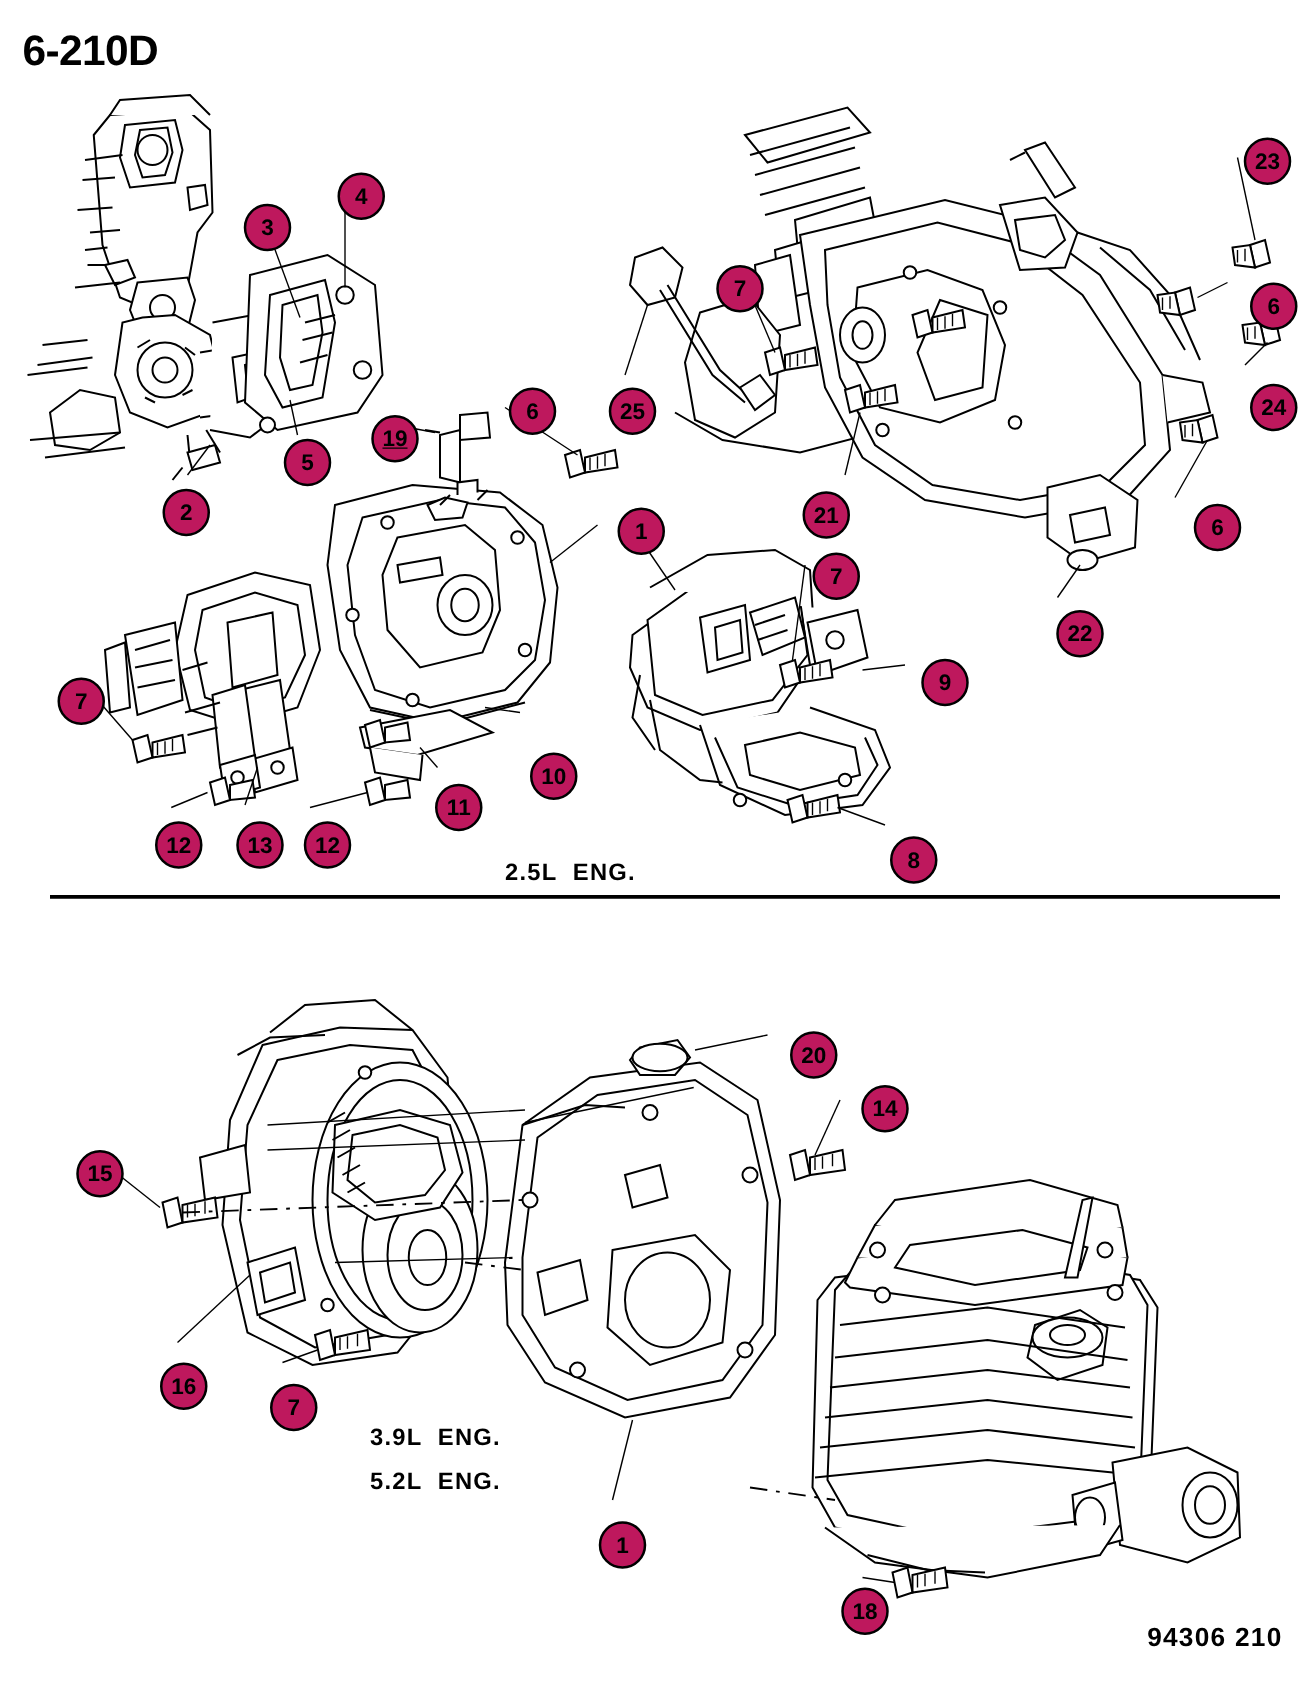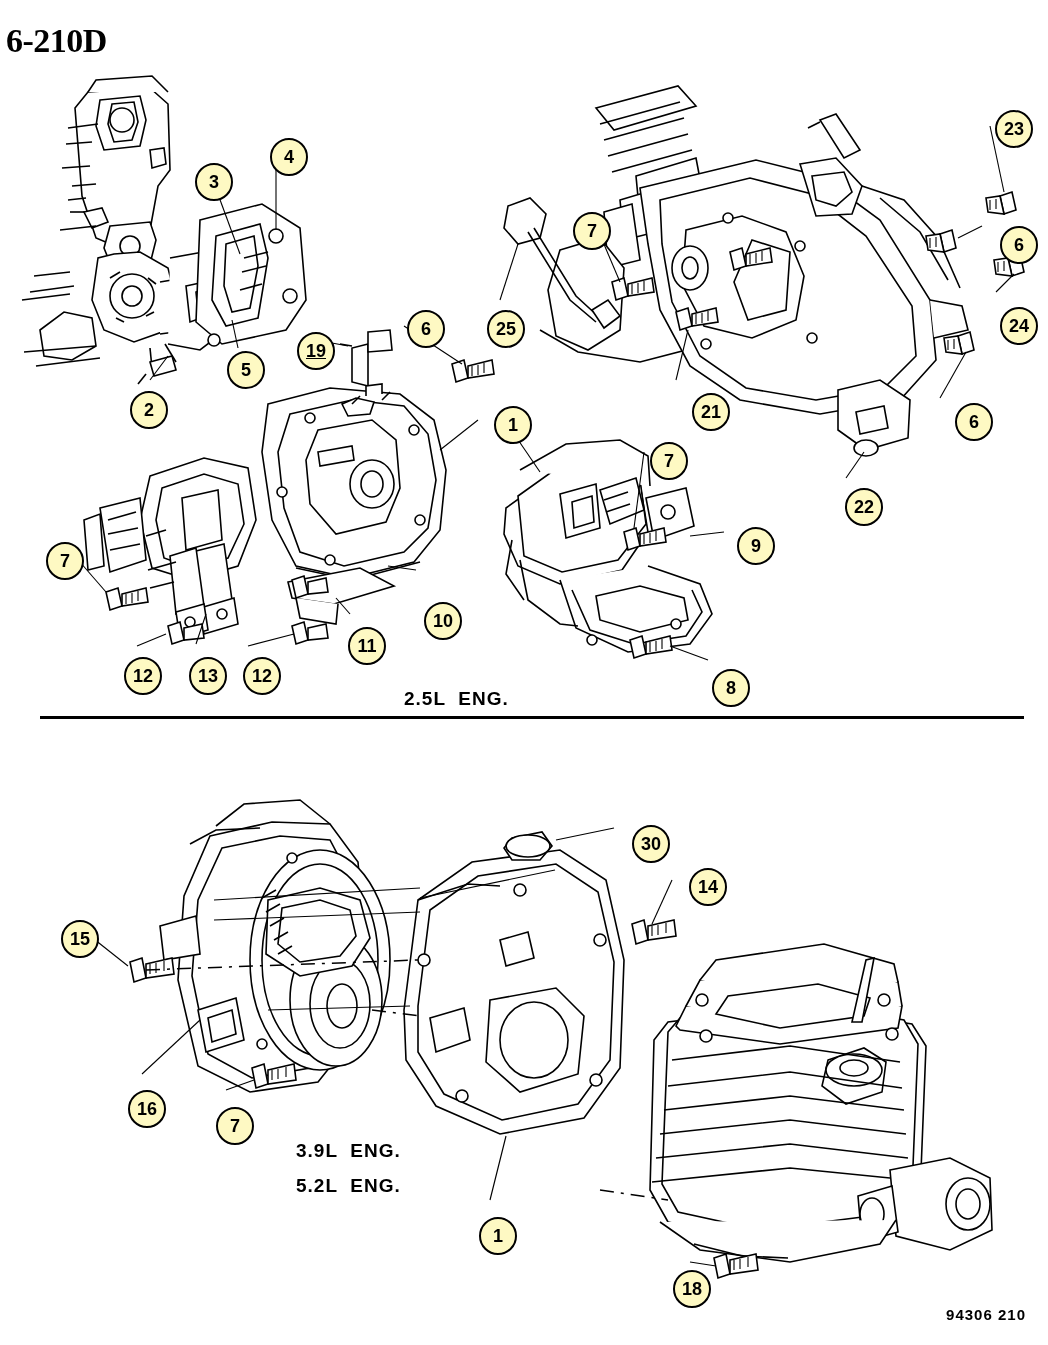--- a/index.html
+++ b/index.html
@@ -16,32 +16,32 @@
     overflow: hidden;
   }
   #page {
     position: absolute;
     left: 0; top: 0;
     width: 1048px;
     height: 1345px;
   }
   #page-title {
     position: absolute;
-    left: 6px;
+    left: 18px;
     top: 22px;
     font-size: 34px;
     font-weight: bold;
     letter-spacing: -0.5px;
-    font-family: Liberation Serif, serif;
+    font-family: Liberation Sans, sans-serif;
   }
   #figure-code {
     position: absolute;
     right: 22px;
     bottom: 22px;
-    font-size: 15px;
+    font-size: 21px;
     font-weight: bold;
     letter-spacing: 1px;
     font-family: "Liberation Sans", sans-serif;
   }
   .divider {
     position: absolute;
     left: 40px;
     top: 716px;
     width: 984px;
     height: 3px;
@@ -60,21 +60,21 @@
   #eng-label-2 { left: 296px; top: 1140px; }
   #eng-label-3 { left: 296px; top: 1175px; }
 
   
   .callout {
     position: absolute;
     width: 38px;
     height: 38px;
     border: 2.5px solid #000;
     border-radius: 50%;
-    background: #fef9c3;
+    background: #be185d;
     box-sizing: border-box;
     font-size: 18px;
     font-weight: bold;
     display: flex;
     align-items: center;
     justify-content: center;
     font-family: "Liberation Sans", sans-serif;
     z-index: 5;
   }
   svg.art {
@@ -492,22 +492,22 @@
   <div class="callout" style="left:348px; top:627px;">11</div>
   <div class="callout" style="left:124px; top:657px;">12</div>
   <div class="callout" style="left:243px; top:657px;">12</div>
   <div class="callout" style="left:189px; top:657px;text-align:center;">13</div>
   <div class="callout" style="left:689px; top:868px;">14</div>
   <div class="callout" style="left:61px; top:920px;">15</div>
   <div class="callout" style="left:128px; top:1090px;">16</div>
   <div class="callout" style="left:216px; top:1107px;">7</div>
   <div class="callout" style="left:673px; top:1270px;">18</div>
   <div class="callout" style="left:297px; top:332px;text-decoration:underline;">19</div>
-  <div class="callout" style="left:632px; top:825px;">30</div>
-  <div class="callout" style="left:692px; top:393px;">21</div>
+  <div class="callout" style="left:632px; top:825px;">20</div>
+  <div class="callout" style="left:642px; top:393px;">21</div>
   <div class="callout" style="left:845px; top:488px;">22</div>
   <div class="callout" style="left:995px; top:110px;">23</div>
   <div class="callout" style="left:1000px; top:307px;">24</div>
   <div class="callout" style="left:487px; top:310px;">25</div>
   <div class="callout" style="left:479px; top:1217px;">1</div>
 
   <div class="eng-label" id="eng-label-1">2.5L  ENG.</div>
   <div class="divider"></div>
   <div class="eng-label" id="eng-label-2">3.9L  ENG.</div>
   <div class="eng-label" id="eng-label-3">5.2L  ENG.</div>

